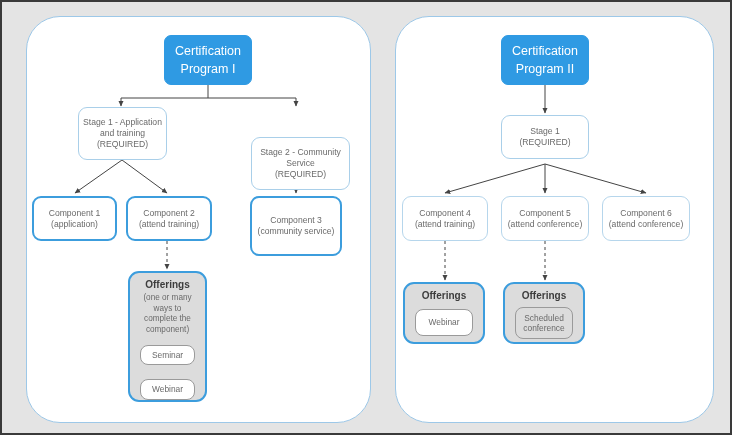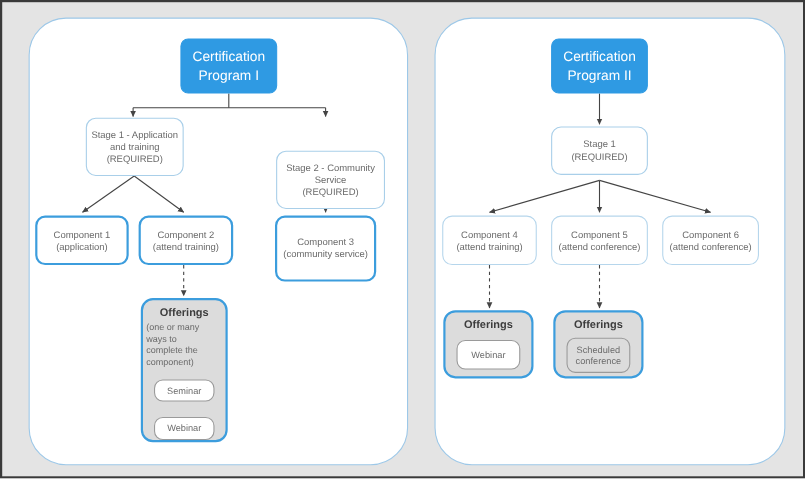--- a/index.html
+++ b/index.html
@@ -98,20 +98,21 @@
     font-size: 10px;
     font-weight: bold;
     color: #3d3d3d;
     line-height: 1.3;
     text-align: right;
   }
   .offer-sub {
     font-size: 8.2px;
     color: #6a6a6a;
     line-height: 1.3;
+    text-align: center;
     margin-top: 2px;
     padding: 0 3px;
   }
   
   .chip {
     box-sizing: border-box;
     border: 1px solid #9a9a9a;
     border-radius: 8px;
     display: flex;
     align-items: center;

